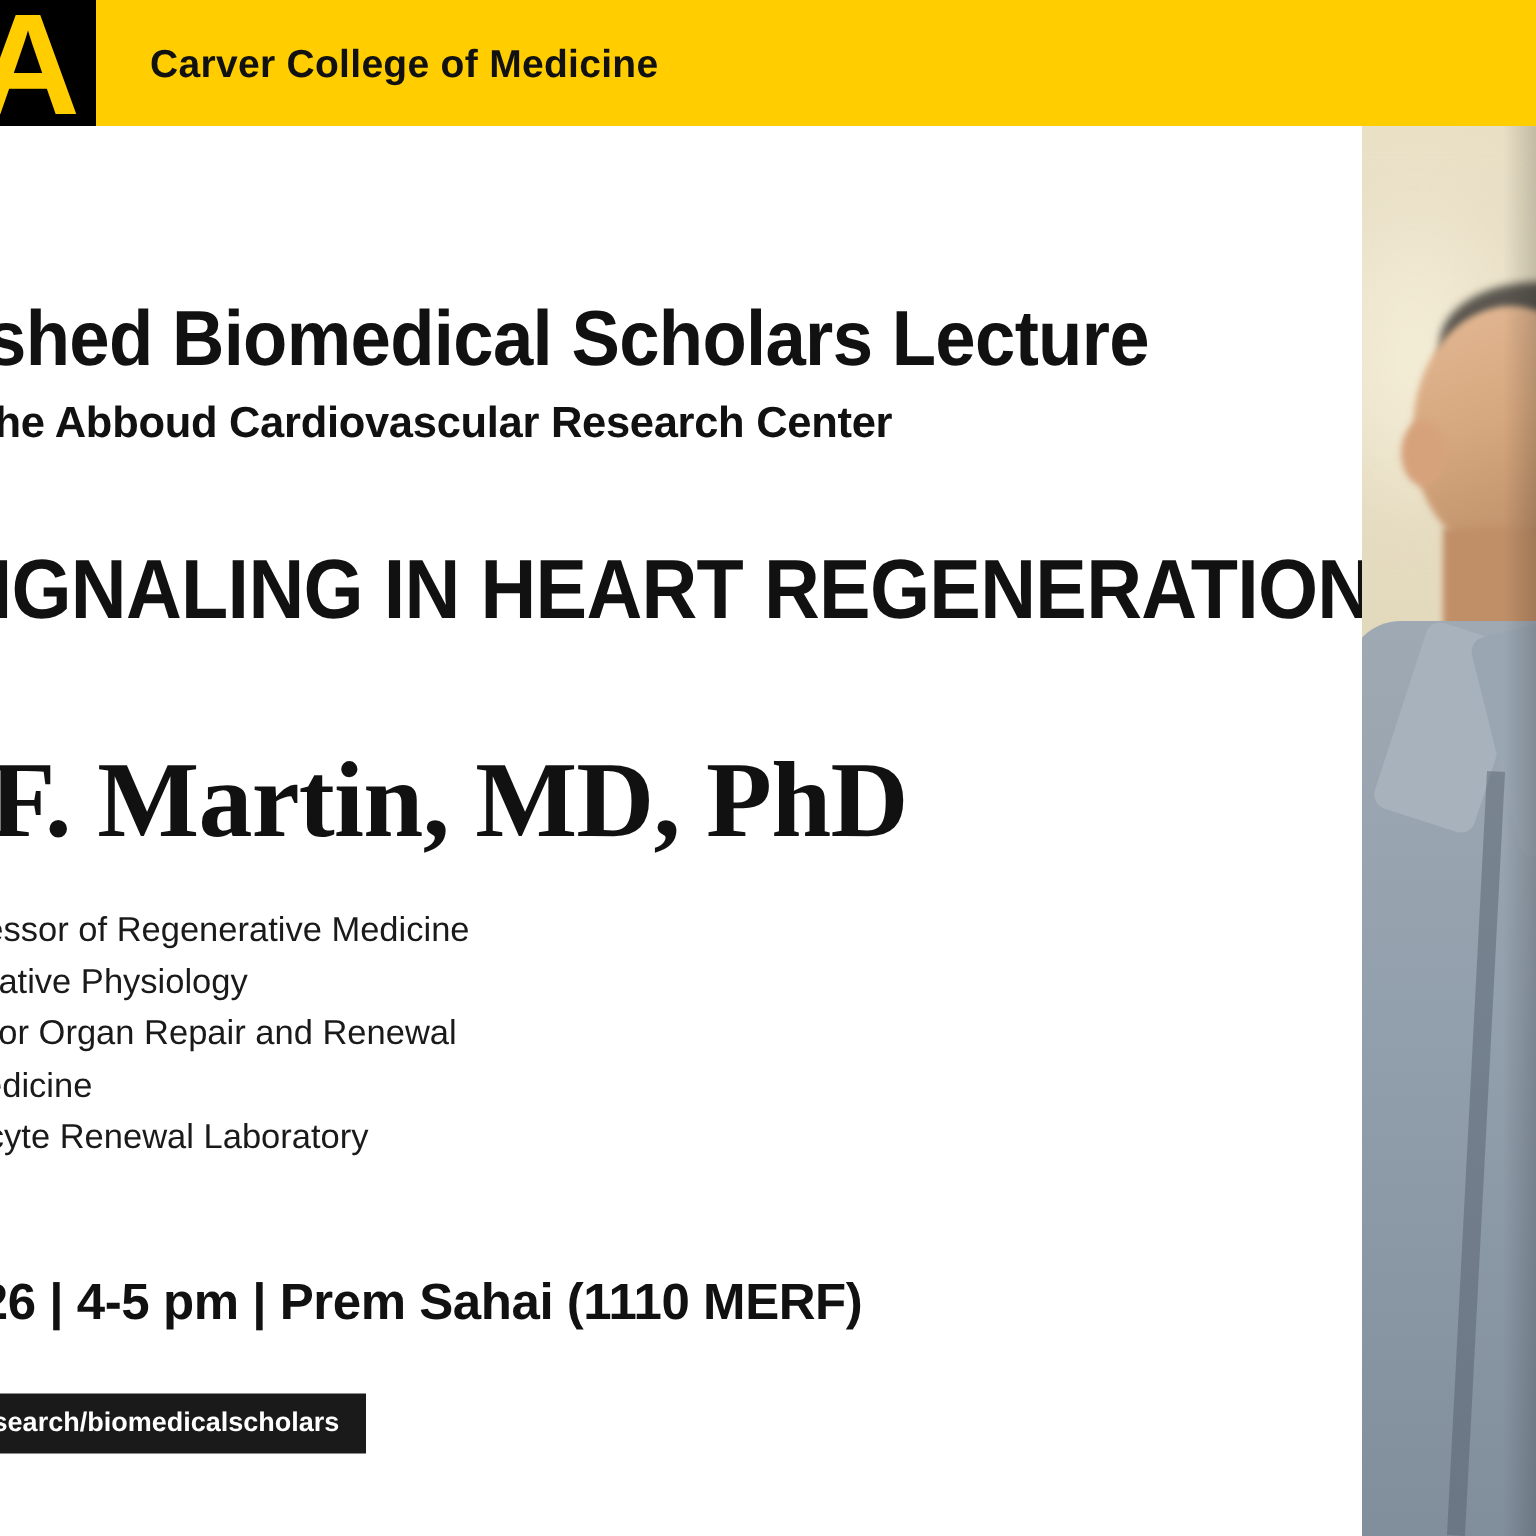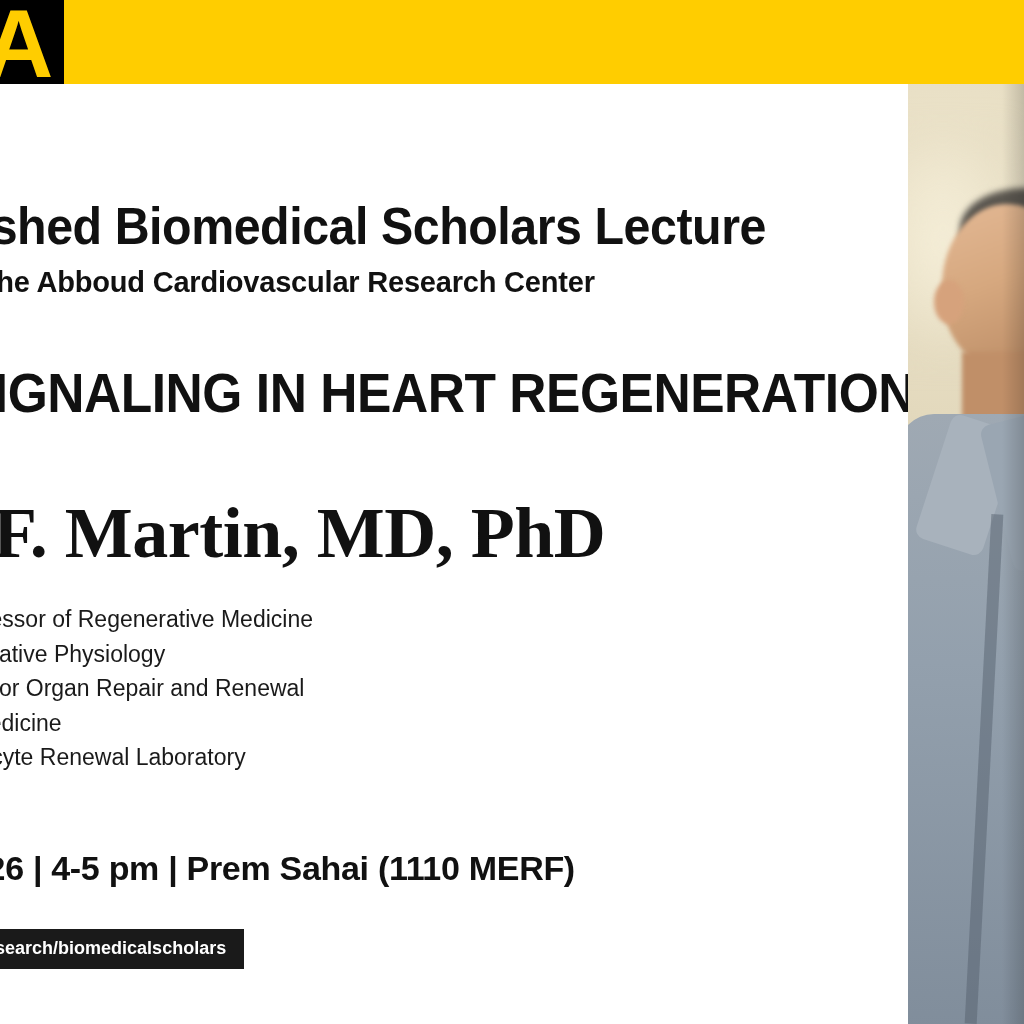--- a/index.html
+++ b/index.html
@@ -259,20 +259,21 @@
     white-space: nowrap;
   }
 </style>
 </head>
 <body>
 
 <div class="header-band">
   <div class="logo-block">
     <span class="logo-letter">A</span>
   </div>
+  <div class="header-title">Carver College of Medicine</div>
 </div>
 
 <div class="content">
 
   <div class="series-title">Distinguished Biomedical Scholars Lecture</div>
   <div class="series-sub">Sponsored by the Abboud Cardiovascular Research Center</div>
 
   <div class="lecture-title">HIPPO SIGNALING IN HEART REGENERATION</div>
 
   <div class="speaker-name">James F. Martin, MD, PhD</div>

